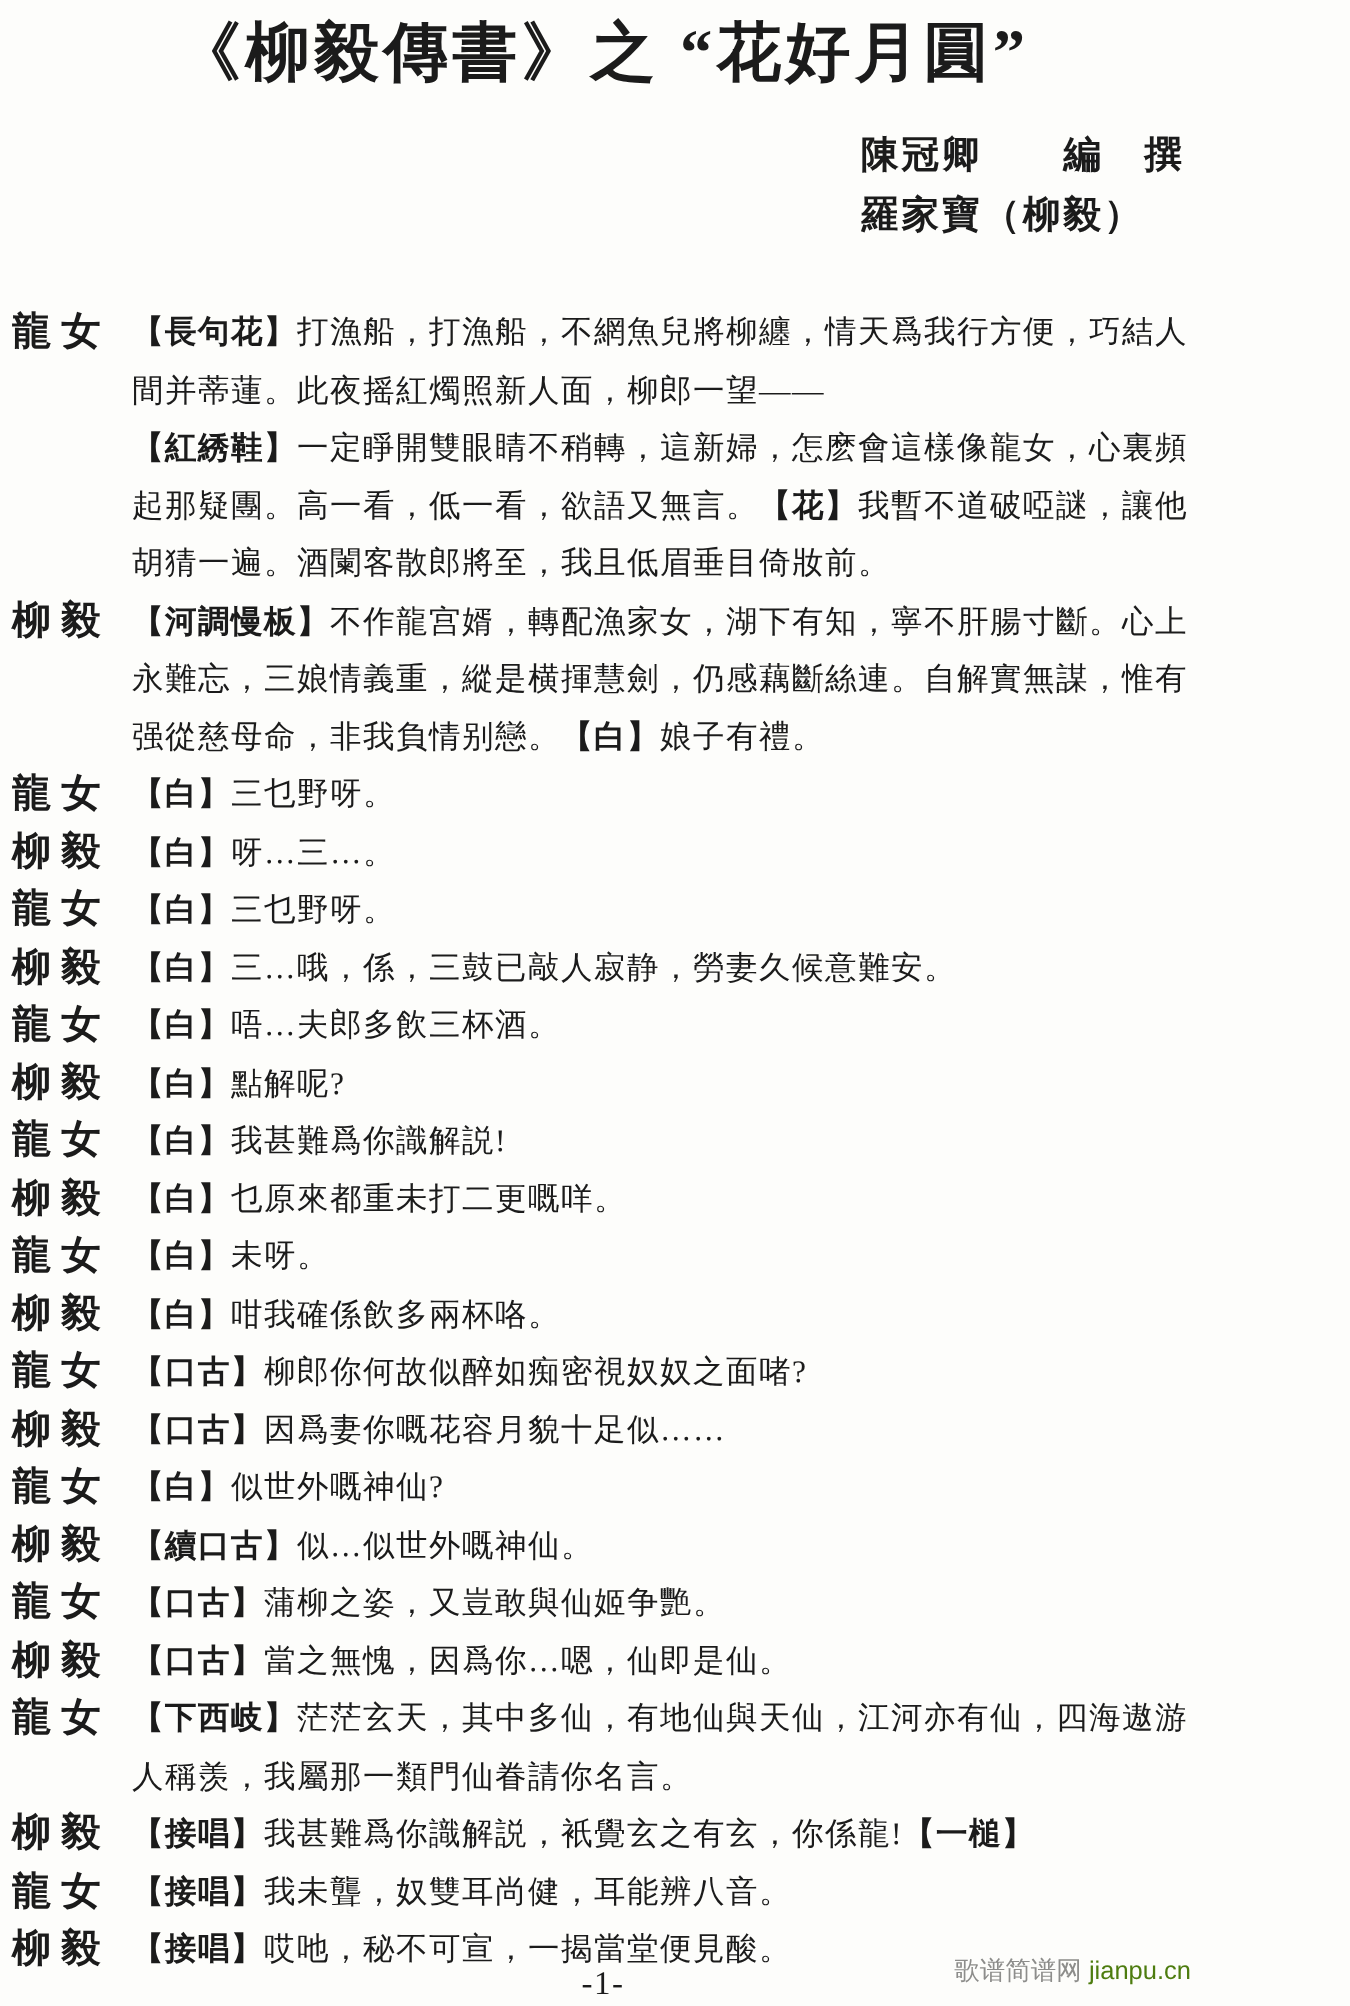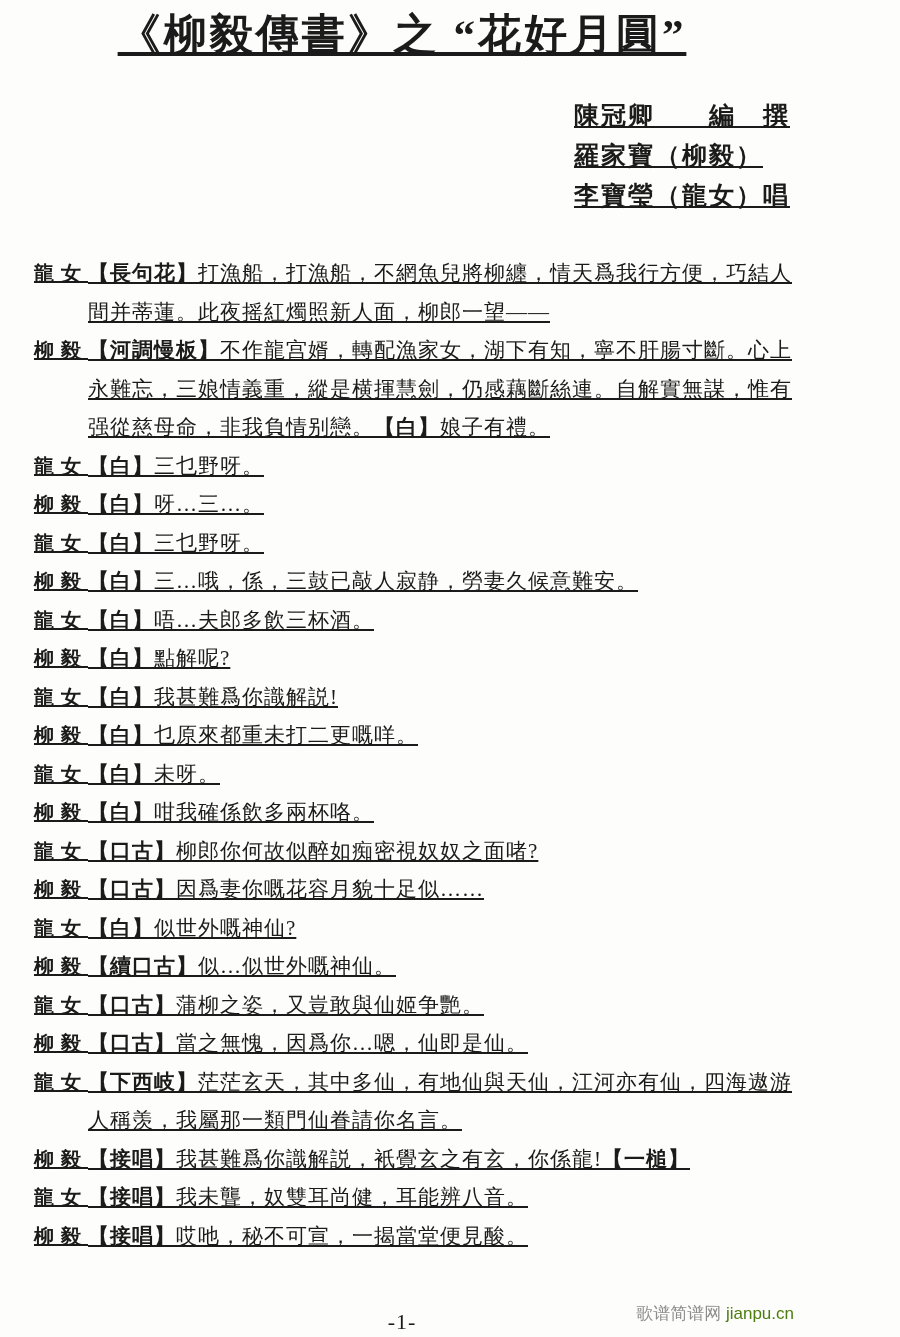--- a/index.html
+++ b/index.html
@@ -12,57 +12,55 @@
     background: #fdfdfb;
     font-family: "Liberation Serif", "DejaVu Serif", serif;
     color: #1b1b1b;
     position: relative;
     overflow: hidden;
   }
   .page {
     width: 804px;
     height: 1337px;
     position: relative;
-    text-decoration: underline;
   }
   .doc-title {
     text-align: center;
     font-size: 43px;
     font-weight: 700;
     letter-spacing: 3px;
     padding-top: 6px;
     white-space: nowrap;
   }
   .credits {
     width: max-content;
     margin-left: auto;
     margin-right: 14px;
-    margin-top: 32px;
+    margin-top: 20px;
     font-size: 25px;
     font-weight: 700;
     line-height: 40px;
     letter-spacing: 2px;
   }
   .script {
     margin-top: 38px;
     padding-left: 8px;
     padding-right: 10px;
   }
   .script-line {
     display: flex;
     align-items: flex-start;
   }
   .role {
     flex: 0 0 80px;
-    font-size: 20px;
+    font-size: 26px;
     font-weight: 700;
     letter-spacing: 7px;
     line-height: 38.5px;
     white-space: nowrap;
-    text-align: right;
   }
   .line-text {
     flex: 1;
     font-size: 21px;
     line-height: 38.5px;
     letter-spacing: 1px;
   }
   .paragraph {
     margin: 0;
   }
@@ -92,28 +90,28 @@
 </head>
 <body>
 
 <div class="page">
 
   <div class="doc-title">《柳毅傳書》之 “花好月圓”</div>
 
   <div class="credits">
     <div>陳冠卿　　編　撰</div>
     <div>羅家寶（柳毅）</div>
-    <div>李寶瑩（龍女）唱</div>
   </div>
 
   <div class="script" id="script">
       <div class="script-line">
         <span class="role">龍女</span>
         <div class="line-text">
           <div class="paragraph"><span class="tag">【長句花】</span><span class="plain">打漁船，打漁船，不網魚兒將柳纏，情天爲我行方便，巧結人間并蒂蓮。此夜摇紅燭照新人面，柳郎一望——</span></div>
+          <div class="paragraph"><span class="tag">【紅綉鞋】</span><span class="plain">一定睜開雙眼睛不稍轉，這新婦，怎麽會這樣像龍女，心裏頻起那疑團。高一看，低一看，欲語又無言。</span><span class="tag">【花】</span><span class="plain">我暫不道破啞謎，讓他胡猜一遍。酒闌客散郎將至，我且低眉垂目倚妝前。</span></div>
         </div>
       </div>
       <div class="script-line">
         <span class="role">柳毅</span>
         <div class="line-text">
           <div class="paragraph"><span class="tag">【河調慢板】</span><span class="plain">不作龍宫婿，轉配漁家女，湖下有知，寧不肝腸寸斷。心上永難忘，三娘情義重，縱是横揮慧劍，仍感藕斷絲連。自解實無謀，惟有强從慈母命，非我負情别戀。</span><span class="tag">【白】</span><span class="plain">娘子有禮。</span></div>
         </div>
       </div>
       <div class="script-line">
         <span class="role">龍女</span>

